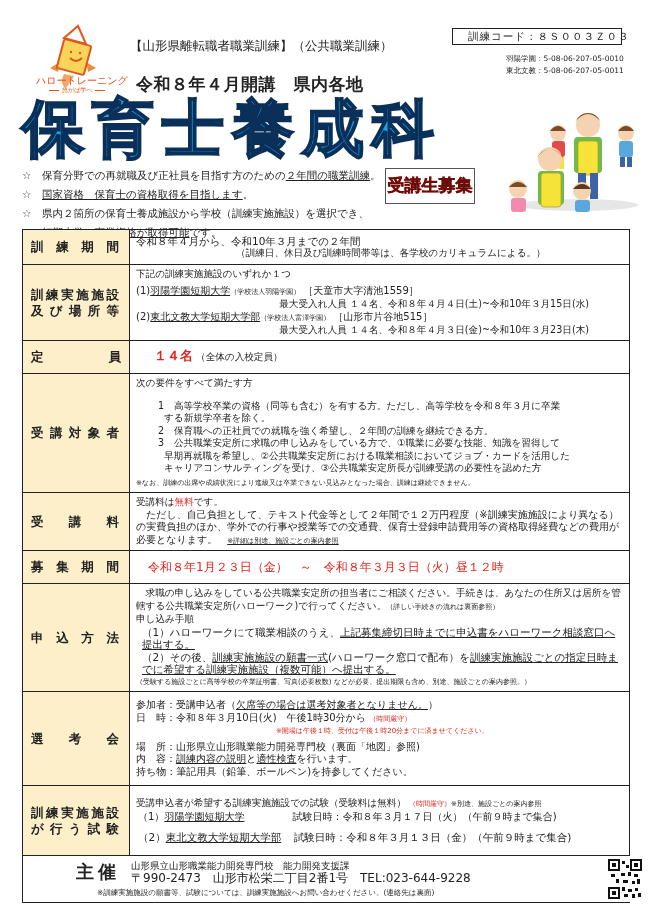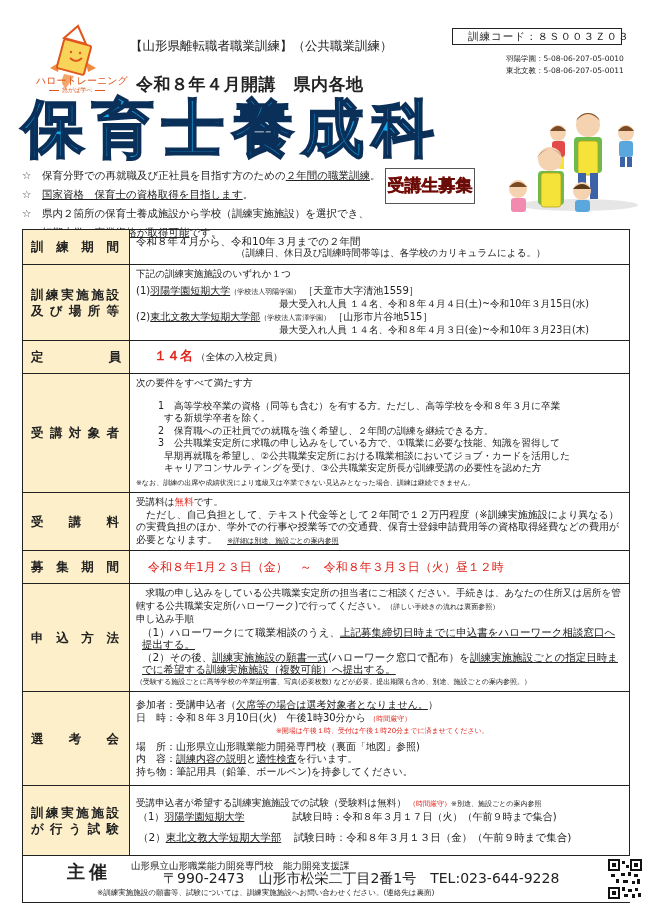--- a/index.html
+++ b/index.html
@@ -33,23 +33,23 @@
   table.main td { border: 1.5px solid #222; vertical-align: middle; }
   td.lbl { width: 107px; background: #fdefca; font-weight: bold; font-size: 12.5px; text-align: justify; text-align-last: justify; padding: 0 8px; letter-spacing: 2px; line-height: 16px; }
   td.val { font-size: 9.6px; line-height: 12.5px; padding: 3px 6px; }
   .red { color: #e0241b; }
   .small { font-size: 7px; }
   .indent2 { padding-left: 22px; }
   .right-line { text-align: right; padding-right: 34px; }
   .num { display: inline-block; width: 16px; }
 
   .footer { position: absolute; left: 22px; top: 855px; width: 608px; height: 48px; border-top: 1.5px solid #222; border-bottom: 1.5px solid #222; border-left: 1.5px solid #222; }
-  .footer .host { position: absolute; left: 44px; top: 4px; font-size: 18px; font-weight: bold; letter-spacing: 4px; }
+  .footer .host { position: absolute; left: 53px; top: 4px; font-size: 18px; font-weight: bold; letter-spacing: 4px; }
   .footer .org { position: absolute; left: 108px; top: 4px; font-size: 9.5px; line-height: 12px; white-space: nowrap; }
-  .footer .addr { position: absolute; left: 108px; top: 16px; font-size: 14px; line-height: 13px; white-space: nowrap; margin-left: 32px; }
+  .footer .addr { position: absolute; left: 108px; top: 16px; font-size: 12px; line-height: 13px; white-space: nowrap; }
   .footer .note { position: absolute; left: 74px; top: 32px; font-size: 7.5px; white-space: nowrap; }
   .qr { position: absolute; left: 585px; top: 3px; width: 34px; height: 40px; }
 </style>
 </head>
 <body>
 
 <svg class="logo" viewBox="0 0 90 70">
   <path d="M30 52 Q25 62 32 66 Q38 58 40 54 Z" fill="#f2a66a"></path>
   <path d="M26 40 L16 46 L24 50 Z" fill="#f08a3e"></path>
   <path d="M52 40 L62 46 L54 50 Z" fill="#f08a3e"></path>

